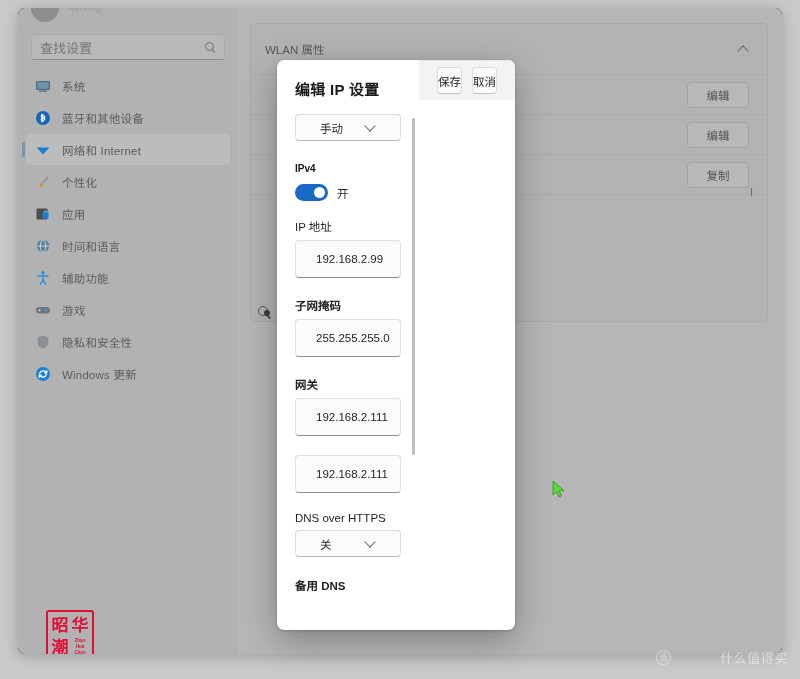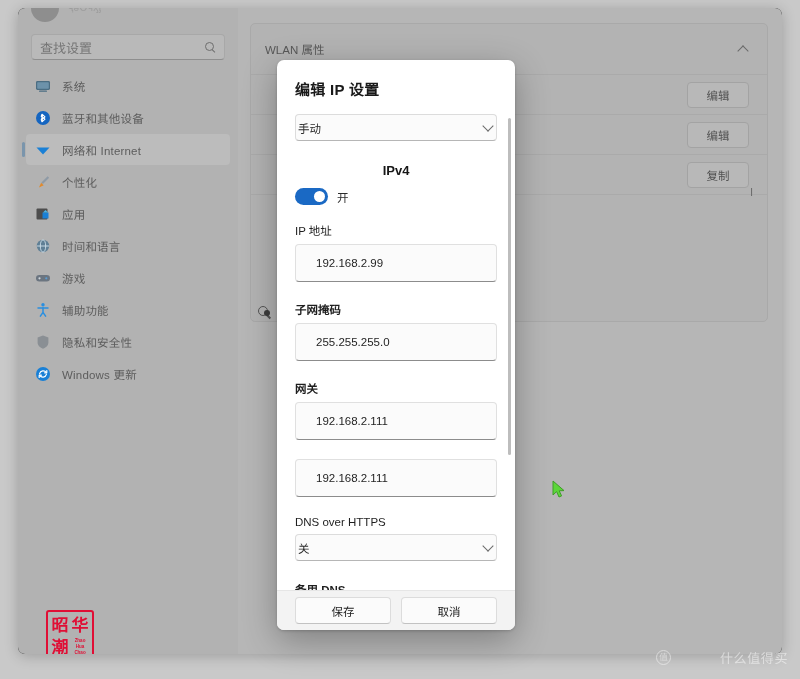--- a/index.html
+++ b/index.html
@@ -257,21 +257,20 @@
   #modal {
     position: absolute;
     left: 277px; top: 60px;
     width: 238px;
     height: 570px;
     background: #ffffff;
     border-radius: 7px;
     box-shadow: 0 10px 34px rgba(0,0,0,0.30), 0 1px 3px rgba(0,0,0,0.18);
     overflow: hidden;
     display: flex;
-    flex-direction: column;
   }
 
   #modal-scroll {
     flex: 1;
     position: relative;
     overflow: hidden;
     padding: 18px 18px 0 18px;
   }
 
   #modal-title {
@@ -283,35 +282,34 @@
   }
 
   .combo {
     height: 27px;
     background: #fbfbfb;
     border: 1px solid #dcdcdc;
     border-bottom-color: #b6b6b6;
     border-radius: 4px;
     display: flex;
     align-items: center;
-    padding: 0 2px;
+    padding: 0 24px;
   }
   .combo-val {
     flex: 1;
     font-size: 11.5px;
     color: #2b2b2b;
   }
 
   #ipv4-heading {
-    font-size: 13px;
+    font-size: 10px;
     font-weight: bold;
     color: #171717;
     margin-top: 22px;
     margin-bottom: 10px;
-    text-align: center;
   }
 
   #toggle-row {
     display: flex;
     align-items: center;
     gap: 9px;
     margin-bottom: 17px;
   }
   #toggle-switch {
     width: 33px; height: 17px;
@@ -537,36 +535,36 @@
               <ellipse cx="8" cy="8" rx="2.7" ry="6.2" fill="none" stroke="#cfe0ea" stroke-width=".9"></ellipse>
               <path d="M2 8h12" stroke="#cfe0ea" stroke-width=".9"></path>
             </svg>
         </span>
         <span class="nav-label">时间和语言</span>
       </div>
 
       <div class="nav-item">
         <span class="nav-ico">
           <svg width="16" height="16" viewBox="0 0 16 16">
+              <circle cx="8" cy="2.8" r="1.7" fill="#2a8fe0"></circle>
+              <path d="M3 6h10M8 5.4v5M8 10.4 5.4 14.2M8 10.4l2.6 3.8" stroke="#2a8fe0" stroke-width="1.5" stroke-linecap="round" fill="none"></path>
+            </svg>
+        </span>
+        <span class="nav-label">辅助功能</span>
+      </div>
+
+      <div class="nav-item">
+        <span class="nav-ico">
+          <svg width="16" height="16" viewBox="0 0 16 16">
               <rect x="1" y="5" width="14" height="6.6" rx="3.3" fill="#6b7580"></rect>
               <circle cx="4.5" cy="8.3" r="1.1" fill="#cfd6dc"></circle>
               <circle cx="11.3" cy="8.3" r="1.1" fill="#5b9ed6"></circle>
             </svg>
         </span>
         <span class="nav-label">游戏</span>
-      </div>
-
-      <div class="nav-item">
-        <span class="nav-ico">
-          <svg width="16" height="16" viewBox="0 0 16 16">
-              <circle cx="8" cy="2.8" r="1.7" fill="#2a8fe0"></circle>
-              <path d="M3 6h10M8 5.4v5M8 10.4 5.4 14.2M8 10.4l2.6 3.8" stroke="#2a8fe0" stroke-width="1.5" stroke-linecap="round" fill="none"></path>
-            </svg>
-        </span>
-        <span class="nav-label">辅助功能</span>
       </div>
 
       <div class="nav-item">
         <span class="nav-ico">
           <svg width="16" height="16" viewBox="0 0 16 16">
               <path d="M8 1.4 13.4 3.6v5c0 3.1-2.6 5.2-5.4 6.1C5.2 13.8 2.6 11.7 2.6 8.6v-5z" fill="#8a8f94"></path>
             </svg>
         </span>
         <span class="nav-label">隐私和安全性</span>
       </div>

